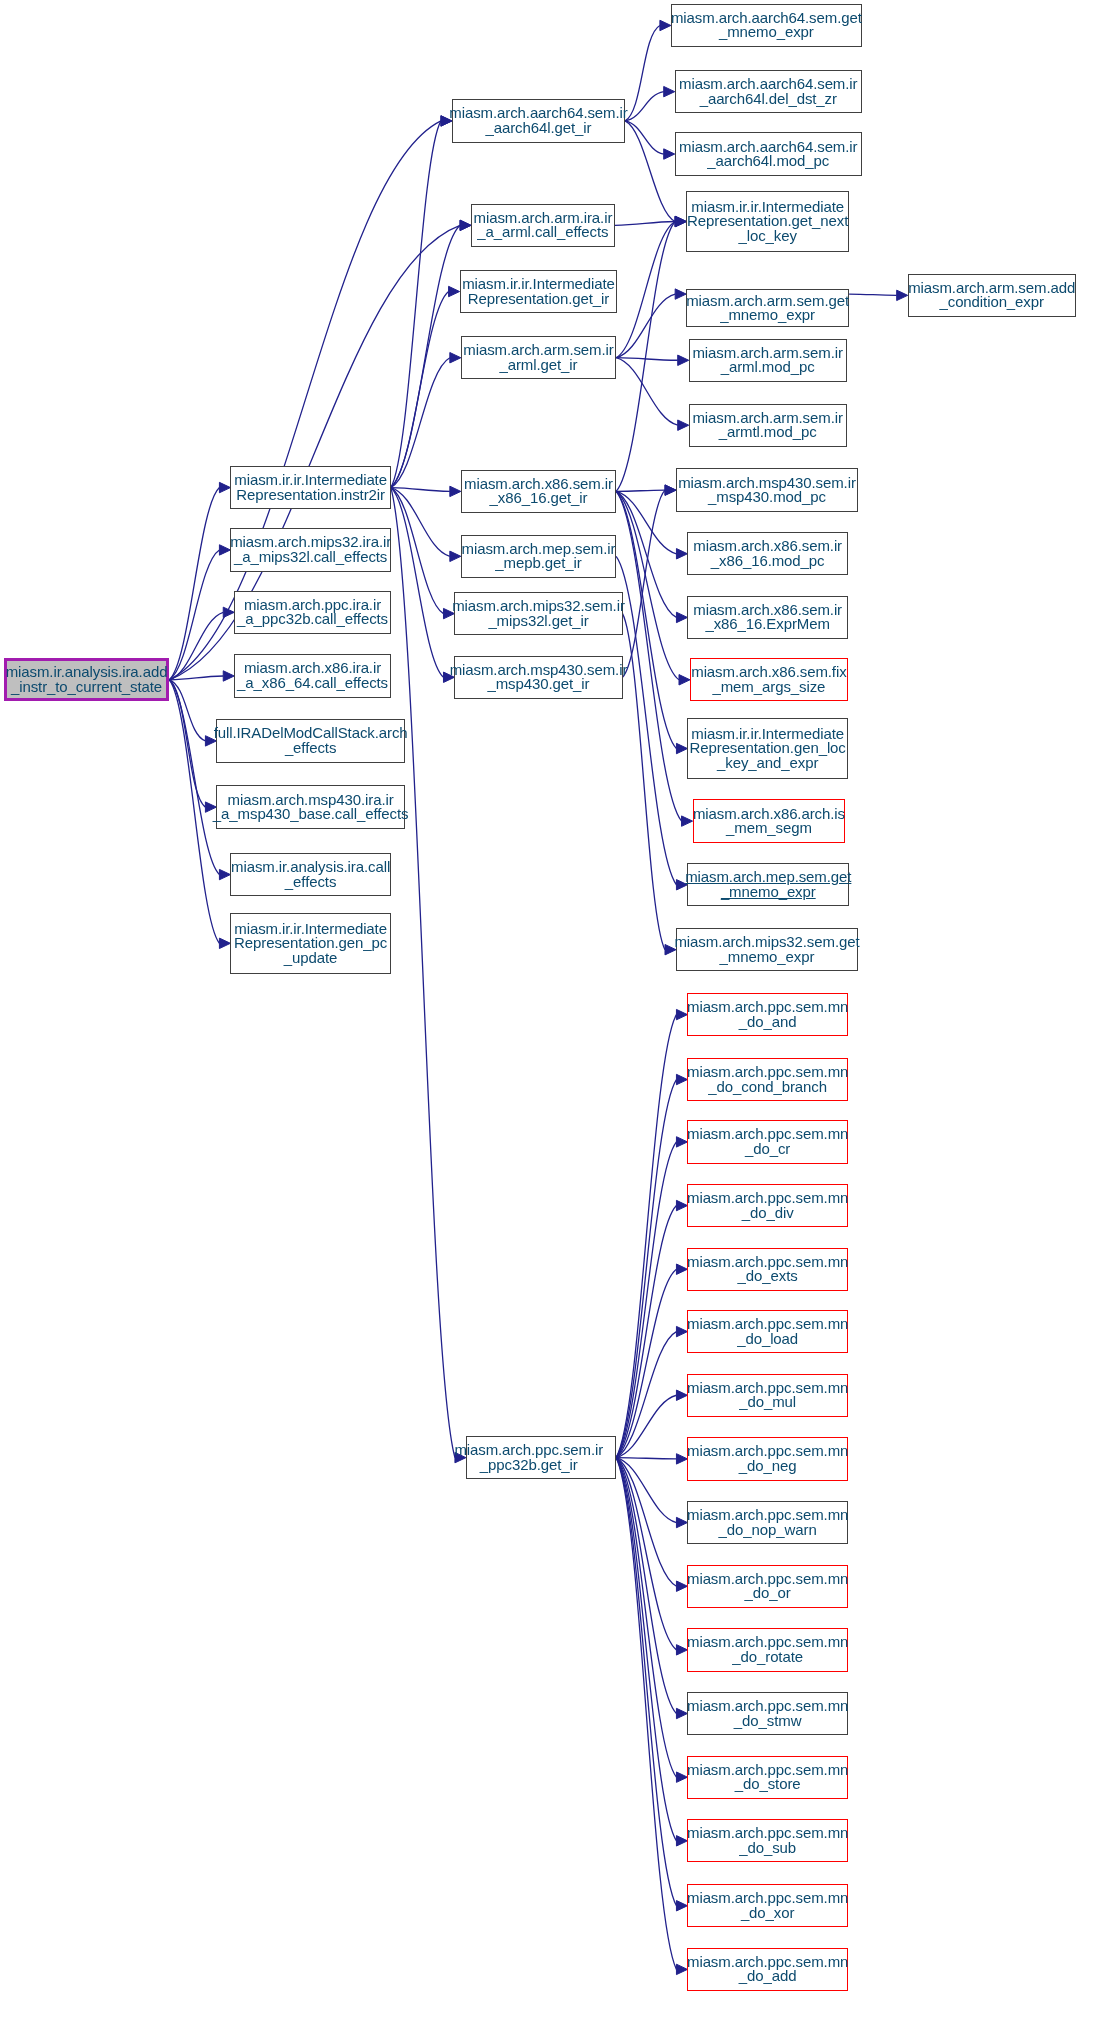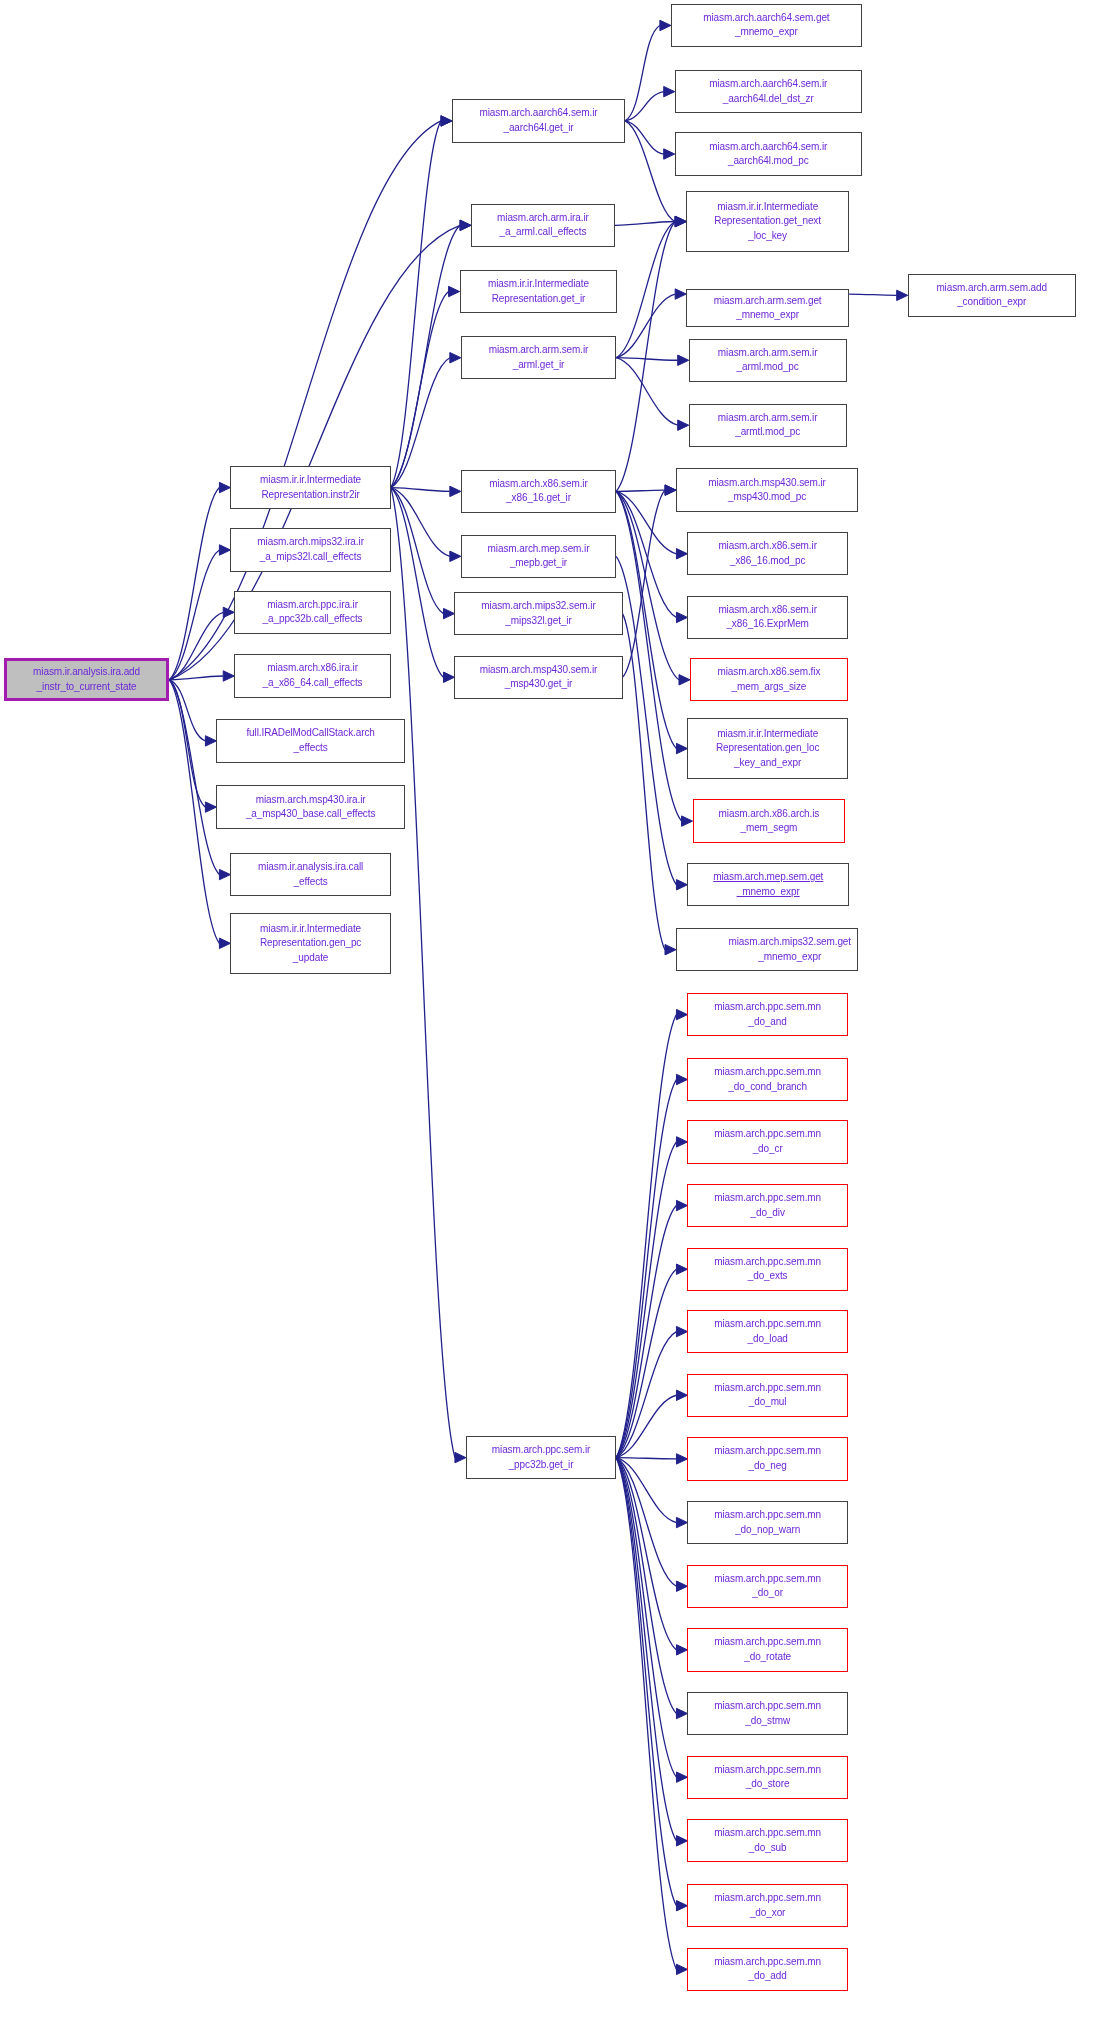--- a/index.html
+++ b/index.html
@@ -13,26 +13,26 @@
   }
   .node {
     position:absolute;
     box-sizing:border-box;
     background:#ffffff;
     border:1px solid #404040;
     display:flex;
     align-items:center;
     justify-content:center;
     text-align:center;
-    font-size:10px;
+    font-size:15px;
     line-height:14.5px;
-    color:#6d28d9;
+    color:#0c4a6e;
     letter-spacing:-0.1px;
     white-space:pre-line;
-    padding:0 6px;
+    padding:0 12px;
   }
   .node.root {
     background:#bfbfbf;
     border:3px solid #a21caf;
   }
   .node.red {
     border:1px solid #ff0000;
   }
   svg.edges {
     position:absolute;
@@ -189,21 +189,21 @@
       <div class="node" style="left: 460.841px; top: 336.083px; width: 155.311px; height: 43.2834px;"><span>miasm.arch.arm.sem.ir
 _arml.get_ir</span></div>
       <div class="node" style="left: 460.841px; top: 469.752px; width: 155.311px; height: 43.2834px;"><span>miasm.arch.x86.sem.ir
 _x86_16.get_ir</span></div>
       <div class="node" style="left: 460.841px; top: 534.677px; width: 155.311px; height: 43.2834px;"><span>miasm.arch.mep.sem.ir
 _mepb.get_ir</span></div>
       <div class="node" style="left: 454.476px; top: 591.964px; width: 168.041px; height: 43.2834px;"><span>miasm.arch.mips32.sem.ir
 _mips32l.get_ir</span></div>
       <div class="node" style="left: 454.476px; top: 655.616px; width: 168.041px; height: 43.2834px;"><span>miasm.arch.msp430.sem.ir
 _msp430.get_ir</span></div>
-      <div class="node" style="left: 465.933px; top: 1435.99px; width: 150.219px; height: 43.2834px;"><span>miasm.arch.ppc.sem.ir
+      <div class="node" style="left: 465.933px; top: 1435.99px; width: 150.219px; height: 43.2834px; justify-content: flex-end;"><span>miasm.arch.ppc.sem.ir
 _ppc32b.get_ir</span></div>
       <div class="node" style="left: 670.893px; top: 3.81912px; width: 190.956px; height: 43.2834px;"><span>miasm.arch.aarch64.sem.get
 _mnemo_expr</span></div>
       <div class="node" style="left: 674.712px; top: 70.0173px; width: 187.137px; height: 43.2834px;"><span>miasm.arch.aarch64.sem.ir
 _aarch64l.del_dst_zr</span></div>
       <div class="node" style="left: 674.712px; top: 132.396px; width: 187.137px; height: 43.2834px;"><span>miasm.arch.aarch64.sem.ir
 _aarch64l.mod_pc</span></div>
       <div class="node" style="left: 686.169px; top: 190.956px; width: 162.949px; height: 61.106px;"><span>miasm.ir.ir.Intermediate
 Representation.get_next
 _loc_key</span></div>
@@ -221,21 +221,21 @@
 _x86_16.ExprMem</span></div>
       <div class="node red" style="left: 689.988px; top: 658.162px; width: 157.857px; height: 43.2834px;"><span>miasm.arch.x86.sem.fix
 _mem_args_size</span></div>
       <div class="node" style="left: 687.442px; top: 717.995px; width: 160.403px; height: 61.106px;"><span>miasm.ir.ir.Intermediate
 Representation.gen_loc
 _key_and_expr</span></div>
       <div class="node red" style="left: 692.535px; top: 799.47px; width: 152.765px; height: 43.2834px;"><span>miasm.arch.x86.arch.is
 _mem_segm</span></div>
       <div class="node" style="left: 687.442px; top: 863.122px; width: 161.676px; height: 43.2834px; text-decoration: underline;"><span>miasm.arch.mep.sem.get
 _mnemo_expr</span></div>
-      <div class="node" style="left: 675.985px; top: 928.047px; width: 182.045px; height: 43.2834px; justify-content: flex-end;"><span>miasm.arch.mips32.sem.get
+      <div class="node" style="left: 675.985px; top: 928.047px; width: 182.045px; height: 43.2834px;"><span>miasm.arch.mips32.sem.get
 _mnemo_expr</span></div>
       <div class="node" style="left: 907.679px; top: 273.704px; width: 168.041px; height: 43.2834px;"><span>miasm.arch.arm.sem.add
 _condition_expr</span></div>
       <div class="node red" style="left: 687.442px; top: 992.972px; width: 160.403px; height: 43.2834px;"><span>miasm.arch.ppc.sem.mn
 _do_and</span></div>
       <div class="node red" style="left: 687.442px; top: 1057.9px; width: 160.403px; height: 43.2834px;"><span>miasm.arch.ppc.sem.mn
 _do_cond_branch</span></div>
       <div class="node red" style="left: 687.442px; top: 1120.28px; width: 160.403px; height: 43.2834px;"><span>miasm.arch.ppc.sem.mn
 _do_cr</span></div>
       <div class="node red" style="left: 687.442px; top: 1183.93px; width: 160.403px; height: 43.2834px;"><span>miasm.arch.ppc.sem.mn

